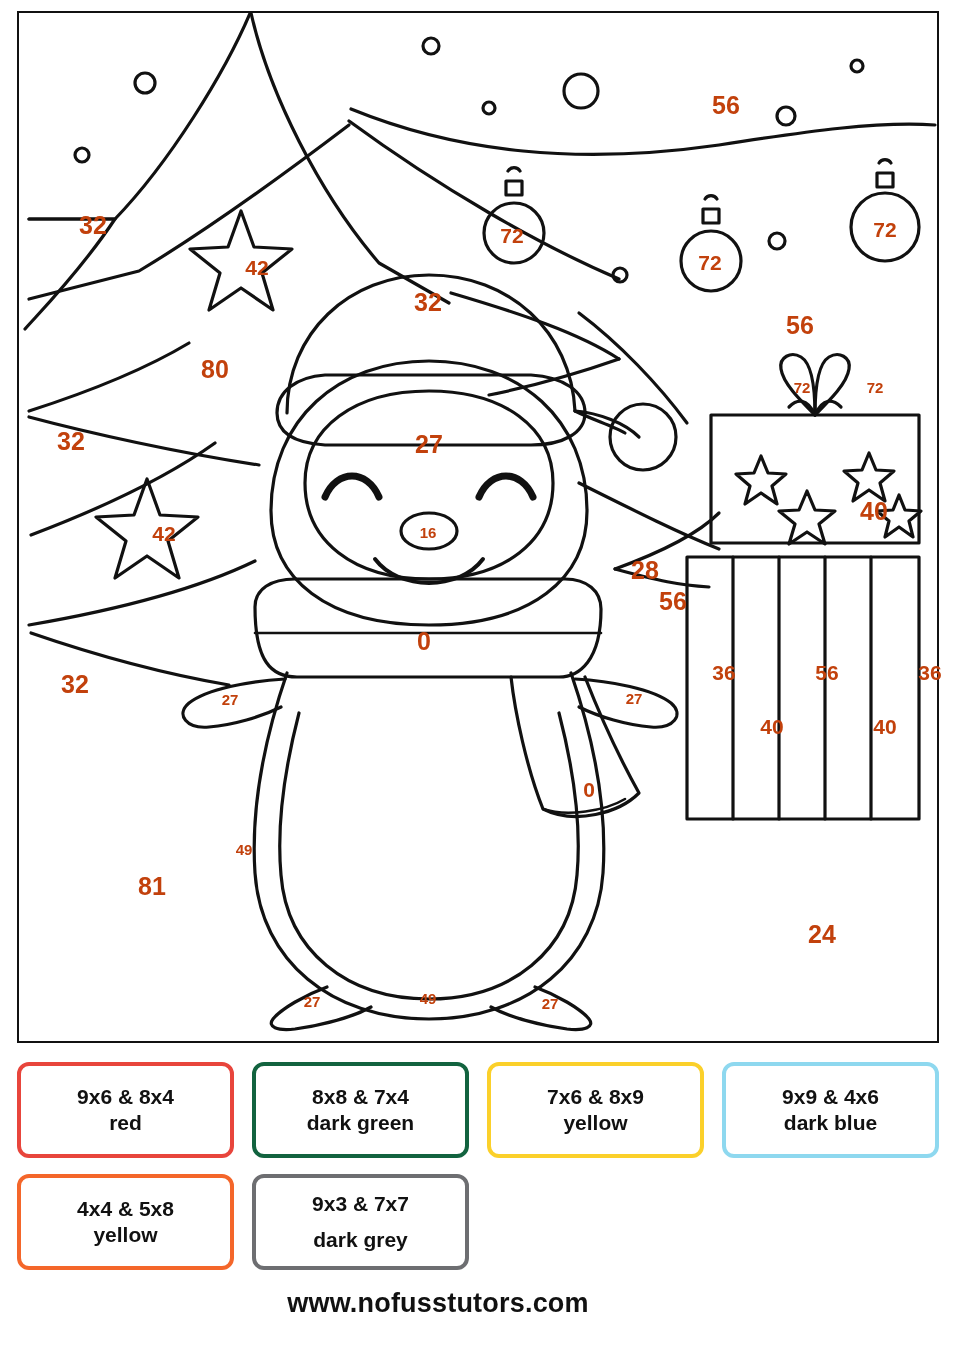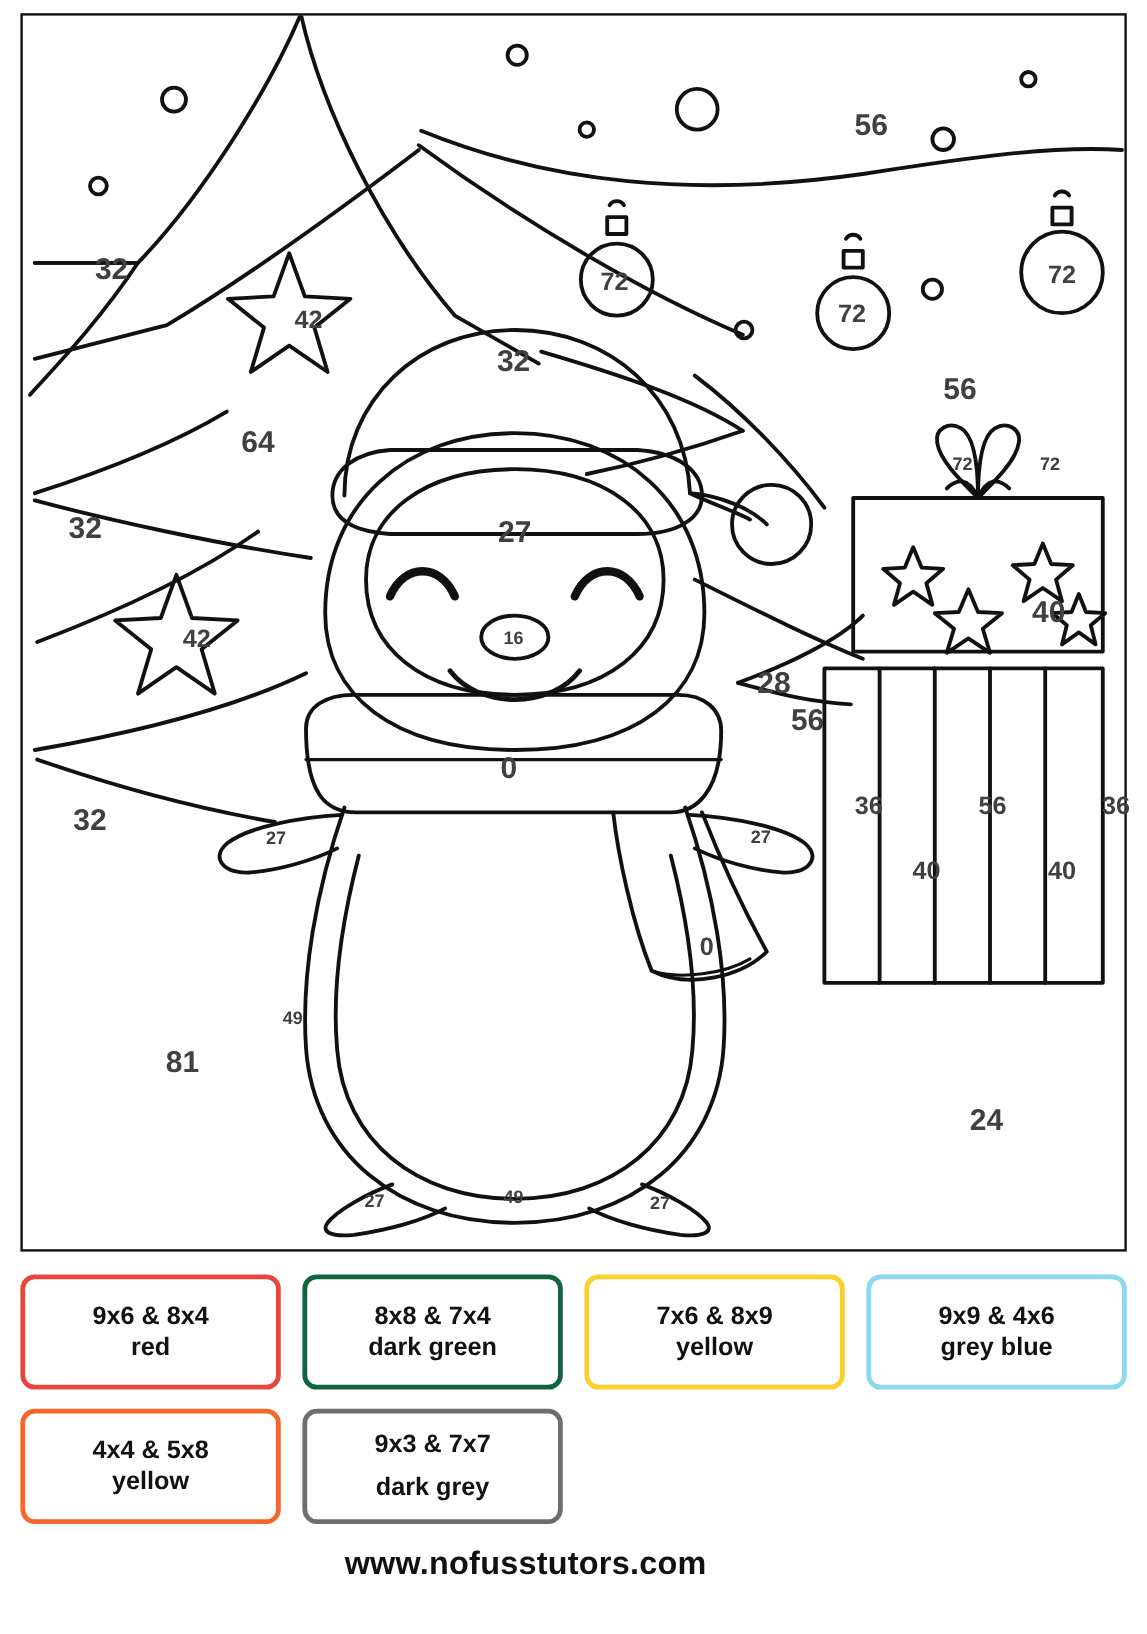--- a/index.html
+++ b/index.html
@@ -31,21 +31,21 @@
     background: #ffffff;
   }
   #picture-svg {
     position: absolute;
     left: 0;
     top: 0;
   }
   
   .num {
     position: absolute;
-    color: #404040;
+    color: #c2410c;
     font-weight: bold;
     line-height: 1;
     white-space: nowrap;
     transform: translate(-50%, -50%);
   }
   .num.big  { font-size: 25px; }
   .num.mid  { font-size: 21px; }
   .num.small{ font-size: 15px; }
 
   
@@ -201,21 +201,21 @@
 
       <path d="M308 974 C286 982 262 996 254 1006 C248 1014 258 1018 276 1016
                C304 1012 334 1004 352 994"></path>
       <path d="M516 974 C538 982 562 996 570 1006 C576 1014 566 1018 548 1016
                C520 1012 490 1004 472 994"></path>
     </svg>
 
     <div id="numbers">
       <span class="num big" style="left:74px;top:212px;">32</span>
       <span class="num mid" style="left:238px;top:254px;">42</span>
-      <span class="num big" style="left:196px;top:356px;">64</span>
+      <span class="num big" style="left:196px;top:356px;">80</span>
       <span class="num big" style="left:52px;top:428px;">32</span>
       <span class="num mid" style="left:145px;top:520px;">42</span>
       <span class="num big" style="left:56px;top:671px;">32</span>
       <span class="num big" style="left:133px;top:873px;">81</span>
       <span class="num big" style="left:707px;top:92px;">56</span>
       <span class="num mid" style="left:493px;top:222px;">72</span>
       <span class="num mid" style="left:691px;top:249px;">72</span>
       <span class="num mid" style="left:866px;top:216px;">72</span>
       <span class="num big" style="left:781px;top:312px;">56</span>
       <span class="num big" style="left:409px;top:289px;">32</span>
@@ -255,21 +255,21 @@
       <div class="legend-line">dark green</div>
     </div>
 
     <div class="legend-cell" style="border-color:#fbd02a;">
       <div class="legend-line">7x6 &amp; 8x9</div>
       <div class="legend-line">yellow</div>
     </div>
 
     <div class="legend-cell" style="border-color:#8ed8ef;">
       <div class="legend-line">9x9 &amp; 4x6</div>
-      <div class="legend-line">grey blue</div>
+      <div class="legend-line">dark blue</div>
     </div>
 
 
     <div class="legend-cell" style="border-color:#f4662a;">
       <div class="legend-line">4x4 &amp; 5x8</div>
       <div class="legend-line">yellow</div>
     </div>
 
     <div class="legend-cell" style="border-color:#6d6e71;gap:10px;">
       <div class="legend-line">9x3 &amp; 7x7</div>

